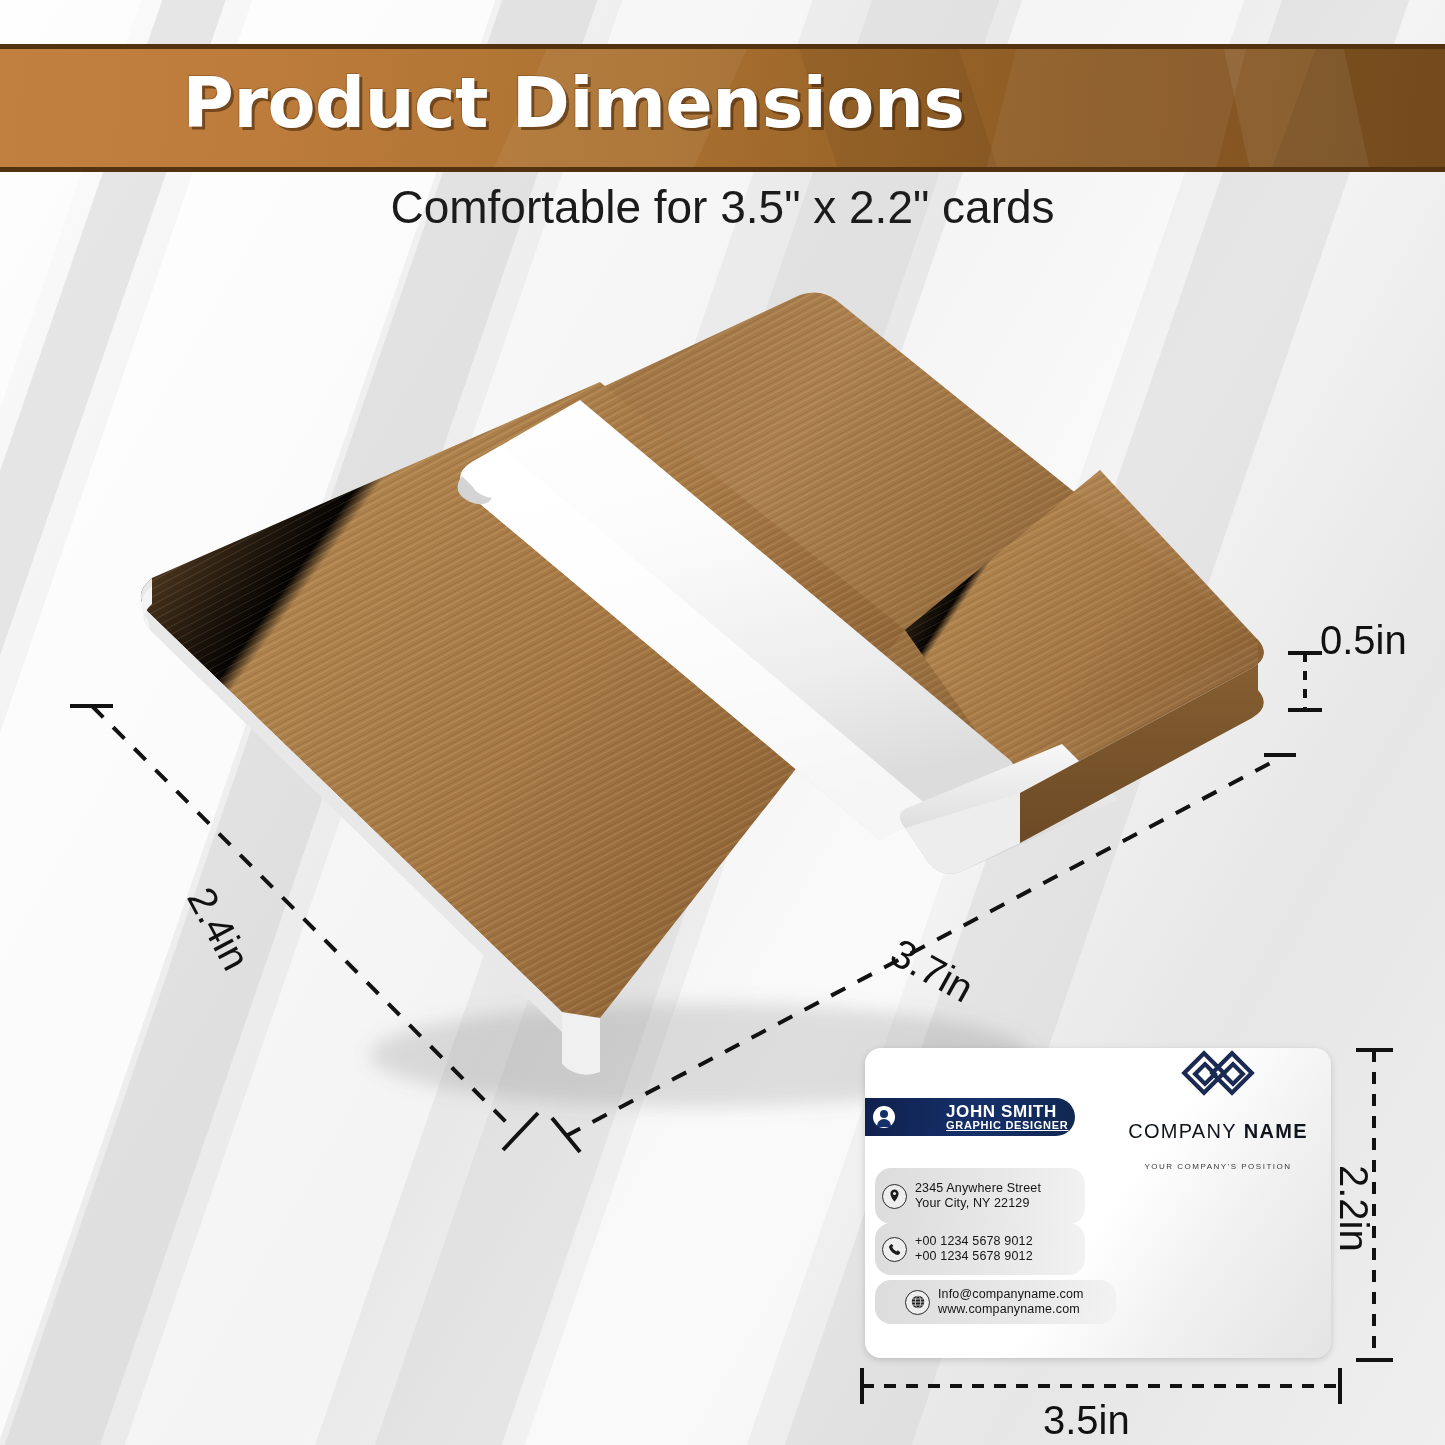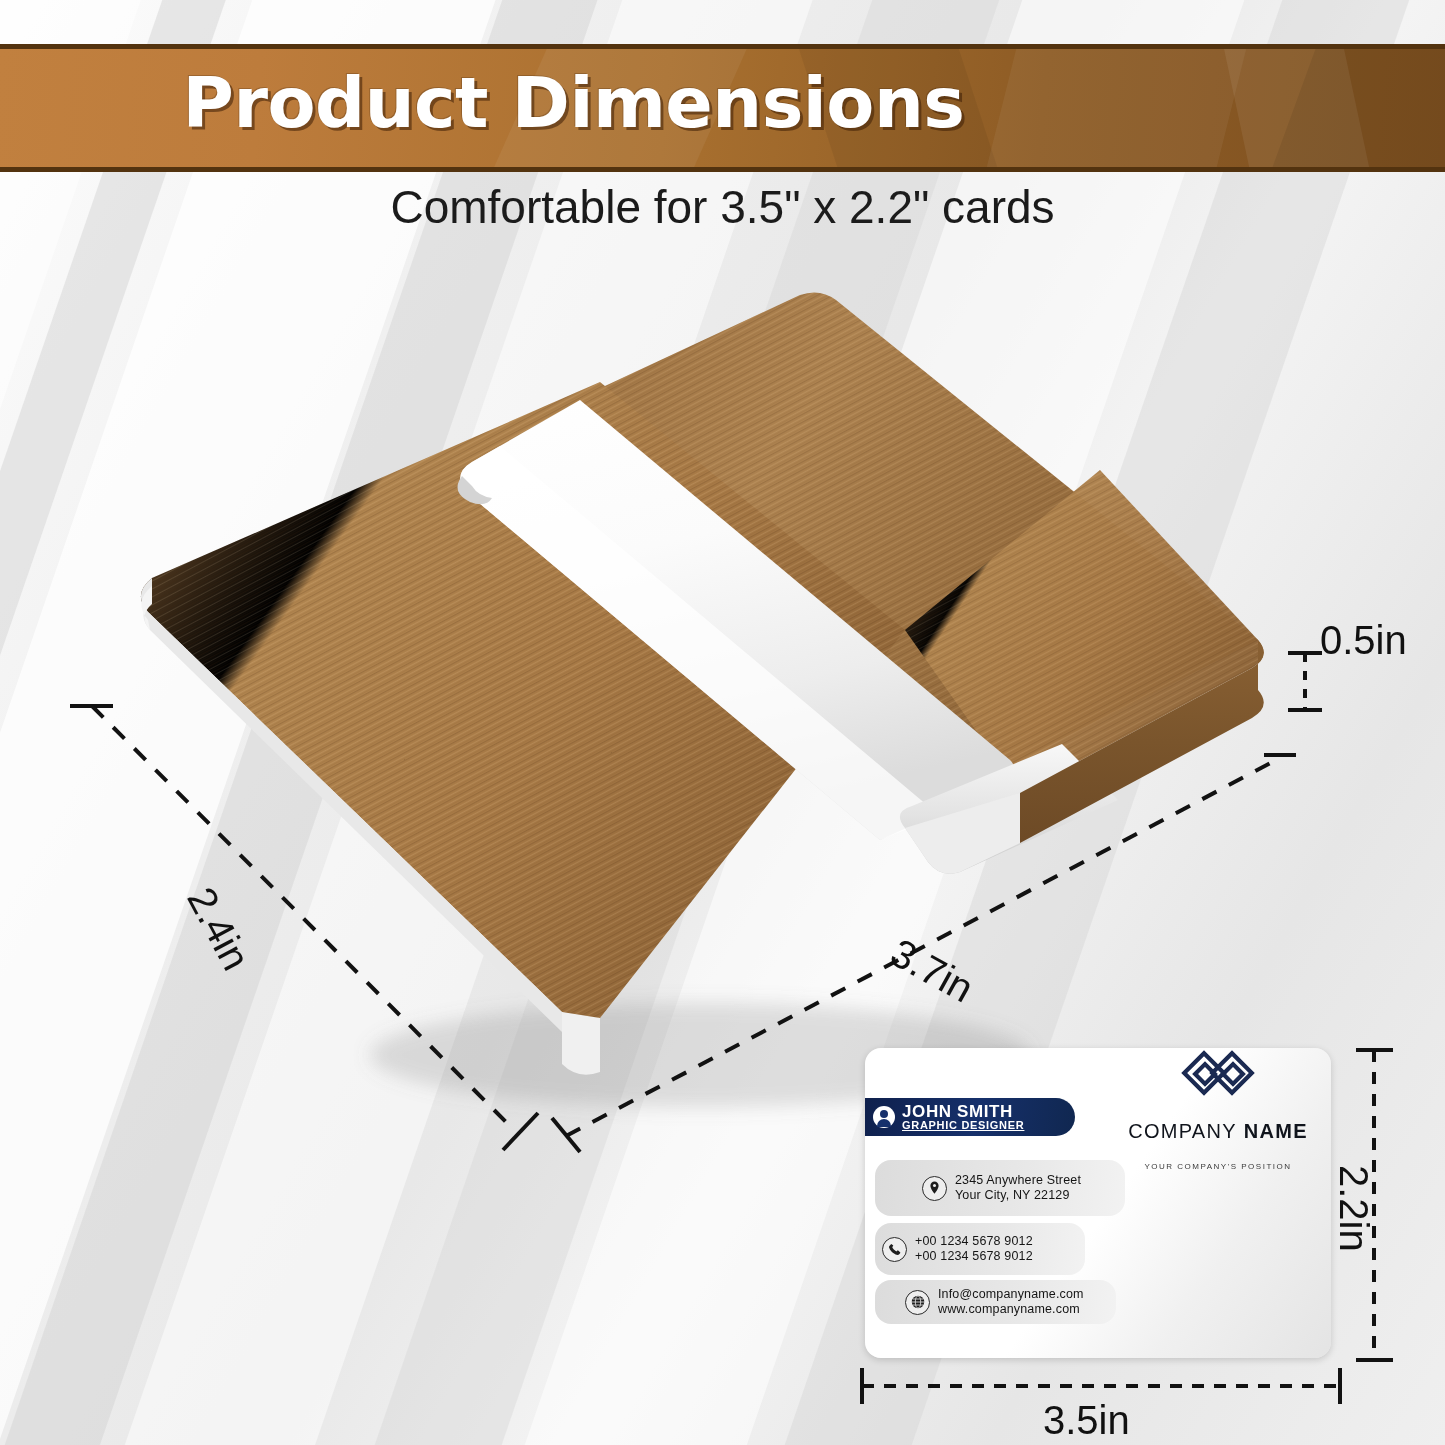--- a/index.html
+++ b/index.html
@@ -71,21 +71,21 @@
   .badge-avatar{
     width:22px;height:22px;border-radius:50%;background:#fff;
     margin-left:18px;margin-right:7px;flex:0 0 auto;position:relative;
   }
   .badge-avatar::before{
     content:"";position:absolute;left:7px;top:4px;width:8px;height:8px;border-radius:50%;background:#16306b;
   }
   .badge-avatar::after{
     content:"";position:absolute;left:4px;top:13px;width:14px;height:8px;border-radius:7px 7px 0 0;background:#16306b;
   }
-  .badge-text{line-height:1.03;}
+  .badge-text{line-height:1.03;margin-left:44px;}
   .badge-name{color:#fff;font-size:17px;font-weight:bold;letter-spacing:.6px;}
   .badge-role{color:#fff;font-size:11px;font-weight:bold;letter-spacing:.7px;text-decoration:underline;}
 
   .info-row{
     position:absolute;left:10px;
     background:linear-gradient(95deg,#dcdcdc 0%,#e8e8e8 60%,#f2f2f2 100%);
     border-radius:16px;display:flex;align-items:center;
   }
   .ic{
     width:23px;height:23px;border-radius:50%;
@@ -244,21 +244,21 @@
     <div class="card-left">
 
       <div class="name-badge">
         <div class="badge-avatar"></div>
         <div class="badge-text">
           <div class="badge-name">JOHN SMITH</div>
           <div class="badge-role">GRAPHIC DESIGNER</div>
         </div>
       </div>
 
-      <div class="info-row" style="top:112px;width:210px;height:56px;padding-left:40px;">
+      <div class="info-row" style="top:120px;width:210px;height:56px;">
         <div class="ic">
           <svg width="13" height="14" viewBox="0 0 13 14">
               <path d="M6.5 0.6C4.2 0.6 2.4 2.4 2.4 4.7c0 3 4.1 8.1 4.1 8.1s4.1-5.1 4.1-8.1c0-2.3-1.8-4.1-4.1-4.1z" fill="#1d1d1d"></path>
               <circle cx="6.5" cy="4.6" r="1.5" fill="#eee"></circle>
             </svg>
         </div>
         <div class="info-text">
           <div>2345 Anywhere Street</div>
           <div>Your City, NY 22129</div>
         </div>

